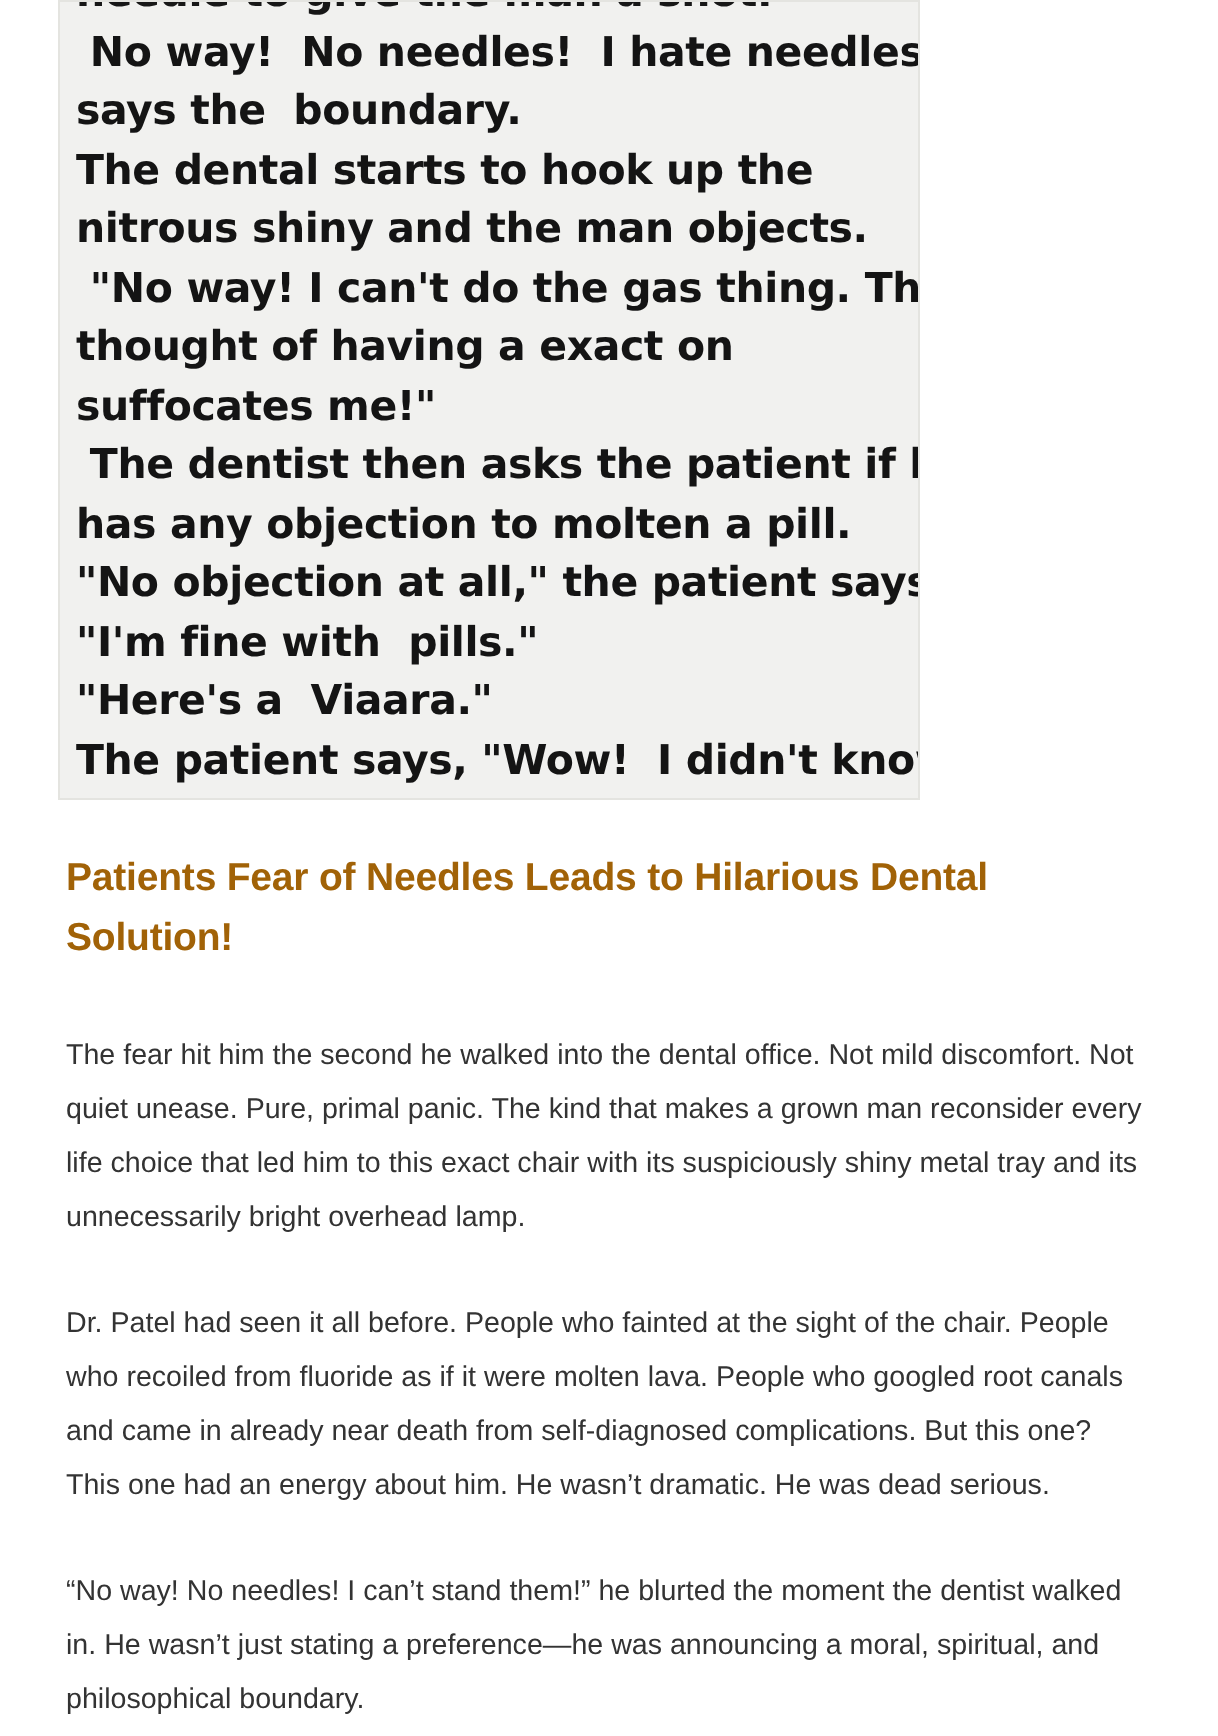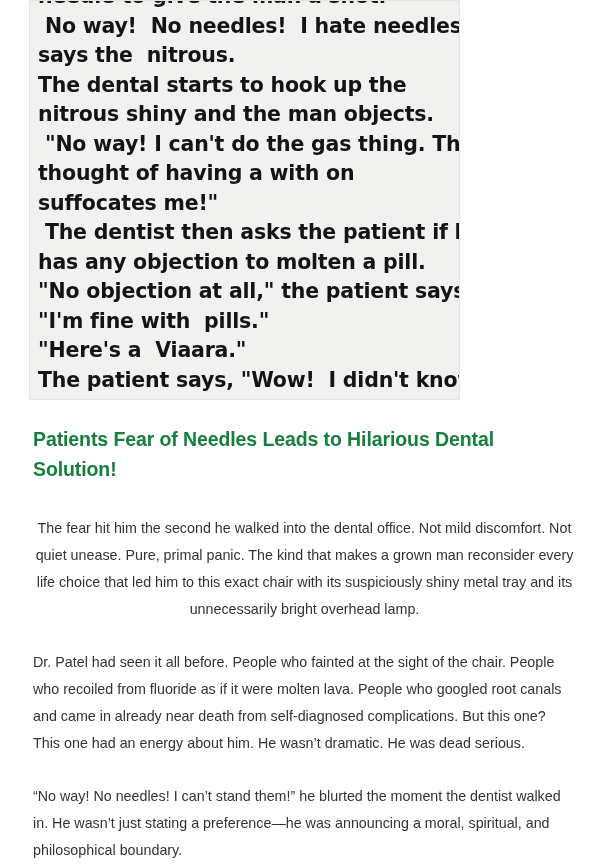--- a/index.html
+++ b/index.html
@@ -55,52 +55,51 @@
   
   .article {
     padding: 0 33px 0 33px;
     box-sizing: border-box;
   }
   .article-title {
     font-family: "Liberation Sans", sans-serif;
     font-weight: bold;
     font-size: 19.5px;
     line-height: 30px;
-    color: #15803d;
+    color: #a16207;
     margin: 24px 0 0 0;
     letter-spacing: -0.1px;
     max-width: 505px;
   }
   .article p {
     font-family: "Liberation Sans", sans-serif;
     font-size: 14.3px;
     line-height: 27px;
     color: #333333;
     margin: 26px 0 0 0;
     max-width: 545px;
   }
   .article p:first-of-type {
     margin-top: 31px;
-    text-align: center;
   }
 </style>
 </head>
 <body>
 
 <div class="page">
 
   <div class="meme-card">
     <div class="meme-text">
       <span class="meme-line clipped">needle to give the man a shot.</span>
       <span class="meme-line"> No way!  No needles!  I hate needles!"</span>
-      <span class="meme-line">says the  nitrous.</span>
+      <span class="meme-line">says the  boundary.</span>
       <span class="meme-line">The dental starts to hook up the</span>
       <span class="meme-line">nitrous shiny and the man objects.</span>
       <span class="meme-line"> "No way! I can't do the gas thing. The</span>
-      <span class="meme-line">thought of having a with on</span>
+      <span class="meme-line">thought of having a exact on</span>
       <span class="meme-line">suffocates me!"</span>
       <span class="meme-line"> The dentist then asks the patient if he</span>
       <span class="meme-line">has any objection to molten a pill.</span>
       <span class="meme-line">"No objection at all," the patient says.</span>
       <span class="meme-line">"I'm fine with  pills."</span>
       <span class="meme-line">"Here's a  Viaara."</span>
       <span class="meme-line">The patient says, "Wow!  I didn't know</span>
     </div>
   </div>
 

